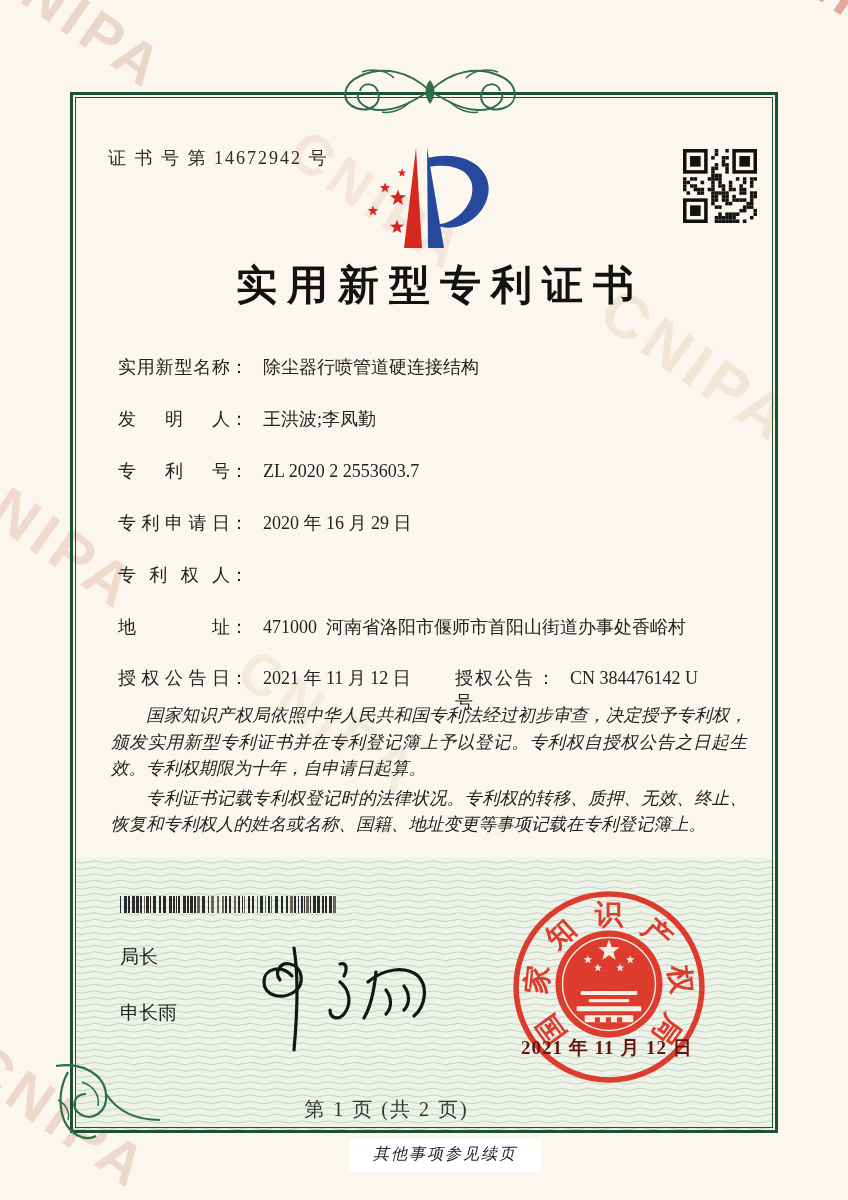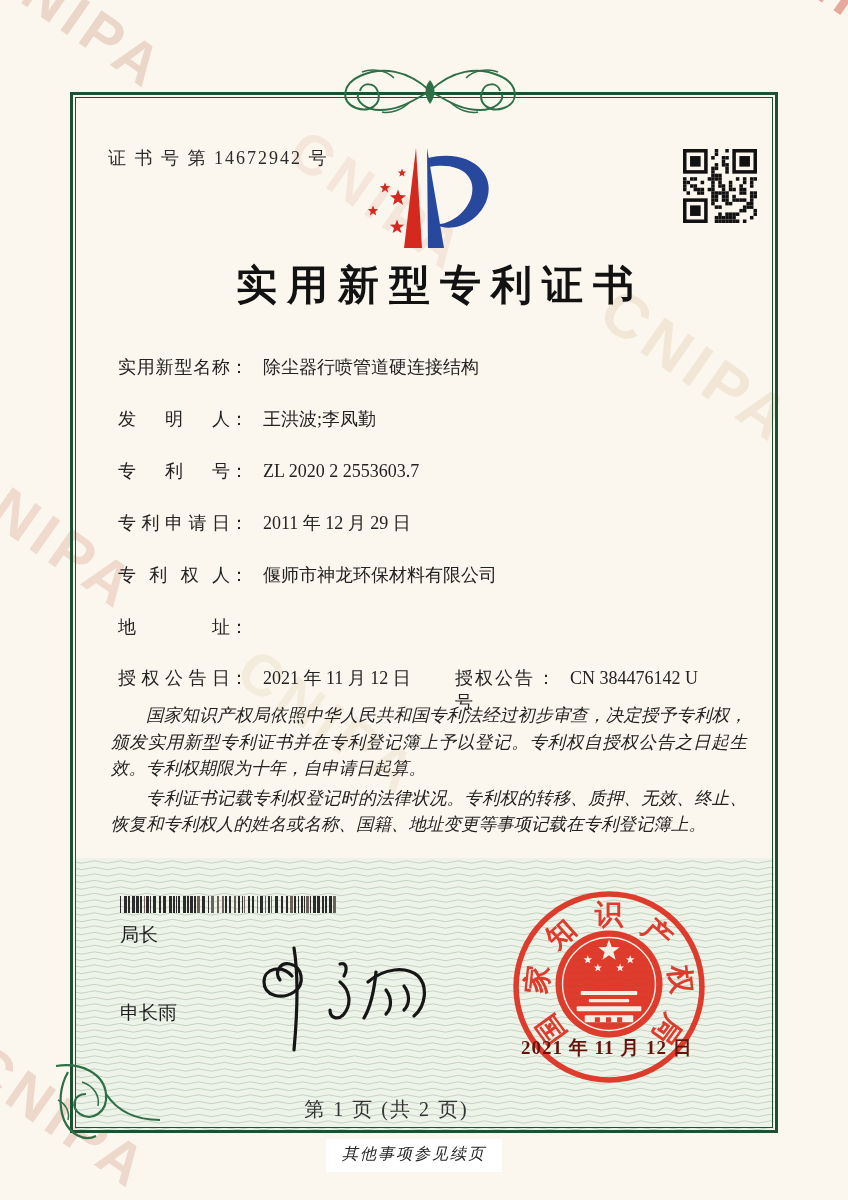--- a/index.html
+++ b/index.html
@@ -36,32 +36,32 @@
   .colon{margin:0 4px 0 0;}
   .value{white-space:pre; margin-left:11px;}
   .grant-group{position:absolute; left:337px; display:flex; align-items:baseline;}
   .grant-label{letter-spacing:2px;}
   
   .body-text{position:absolute; left:108px; top:699px; width:642px; z-index:4;
     font-size:17.5px; line-height:26.5px; font-style:italic; text-align:justify;}
   .body-text p{margin:3px; text-indent:2em;}
   
   .barcode{position:absolute; left:120px; top:896px; width:216px; height:17px; z-index:4;}
-  .sig-title{position:absolute; left:120px; top:922px; font-size:19px; z-index:4;
+  .sig-title{position:absolute; left:120px; top:944px; font-size:19px; z-index:4;
     font-family:"Liberation Sans","DejaVu Sans",sans-serif; font-weight:500; color:#1d1d1d;}
   .sig-name{position:absolute; left:120px; top:1000px; font-size:19px; z-index:4;
     font-family:Liberation Sans, sans-serif; font-weight:500; color:#1d1d1d;}
   .signature{position:absolute; left:248px; top:942px; width:190px; height:112px; z-index:5;}
   .seal{position:absolute; left:508px; top:886px; width:202px; height:202px; z-index:5; opacity:.93;}
   .seal-date{position:absolute; left:521px; top:1035px; font-size:19px; font-weight:700;
     color:#66140b; letter-spacing:1px; z-index:6; white-space:pre;}
   .page-info{position:absolute; left:299px; top:1096px; width:175px; text-align:center;
     font-size:20px; letter-spacing:2px; color:#333; z-index:4; white-space:pre;}
-  .note-box{position:absolute; left:326px; top:1139px; background:#ffffff;
-    padding:5px 16px 7px; font-size:16px; font-style:italic; color:#262626;
+  .note-box{position:absolute; left:349px; top:1139px; background:#ffffff;
+    padding:5px 24px 7px; font-size:16px; font-style:italic; color:#262626;
     letter-spacing:2px; z-index:4;}
   
   .flourish-top{position:absolute; left:298px; top:58px; width:264px; height:66px; z-index:4;}
   .ornament-bl{position:absolute; left:44px; top:1060px; width:120px; height:86px; z-index:4;}
 </style>
 </head>
 <body>
 
 <div class="page">
 
@@ -326,38 +326,38 @@
     </div>
     <div class="row" style="top:156px;">
       <span class="justify-label">
           <span>专</span>
           <span>利</span>
           <span>申</span>
           <span>请</span>
           <span>日</span>
         </span>
         <span class="colon">：</span>
-      <span class="value">2011 年 12 月 29 日</span>
+      <span class="value">2020 年 16 月 29 日</span>
     </div>
     <div class="row" style="top:208px;">
       <span class="justify-label">
           <span>专</span>
           <span>利</span>
           <span>权</span>
           <span>人</span>
         </span>
         <span class="colon">：</span>
-      <span class="value">偃师市神龙环保材料有限公司</span>
     </div>
     <div class="row" style="top:260px;">
       <span class="justify-label">
           <span>地</span>
           <span>址</span>
         </span>
         <span class="colon">：</span>
+      <span class="value">471000  河南省洛阳市偃师市首阳山街道办事处香峪村</span>
     </div>
     <div class="row" style="top:311px;">
       <span class="justify-label">
           <span>授</span>
           <span>权</span>
           <span>公</span>
           <span>告</span>
           <span>日</span>
         </span>
         <span class="colon">：</span>

